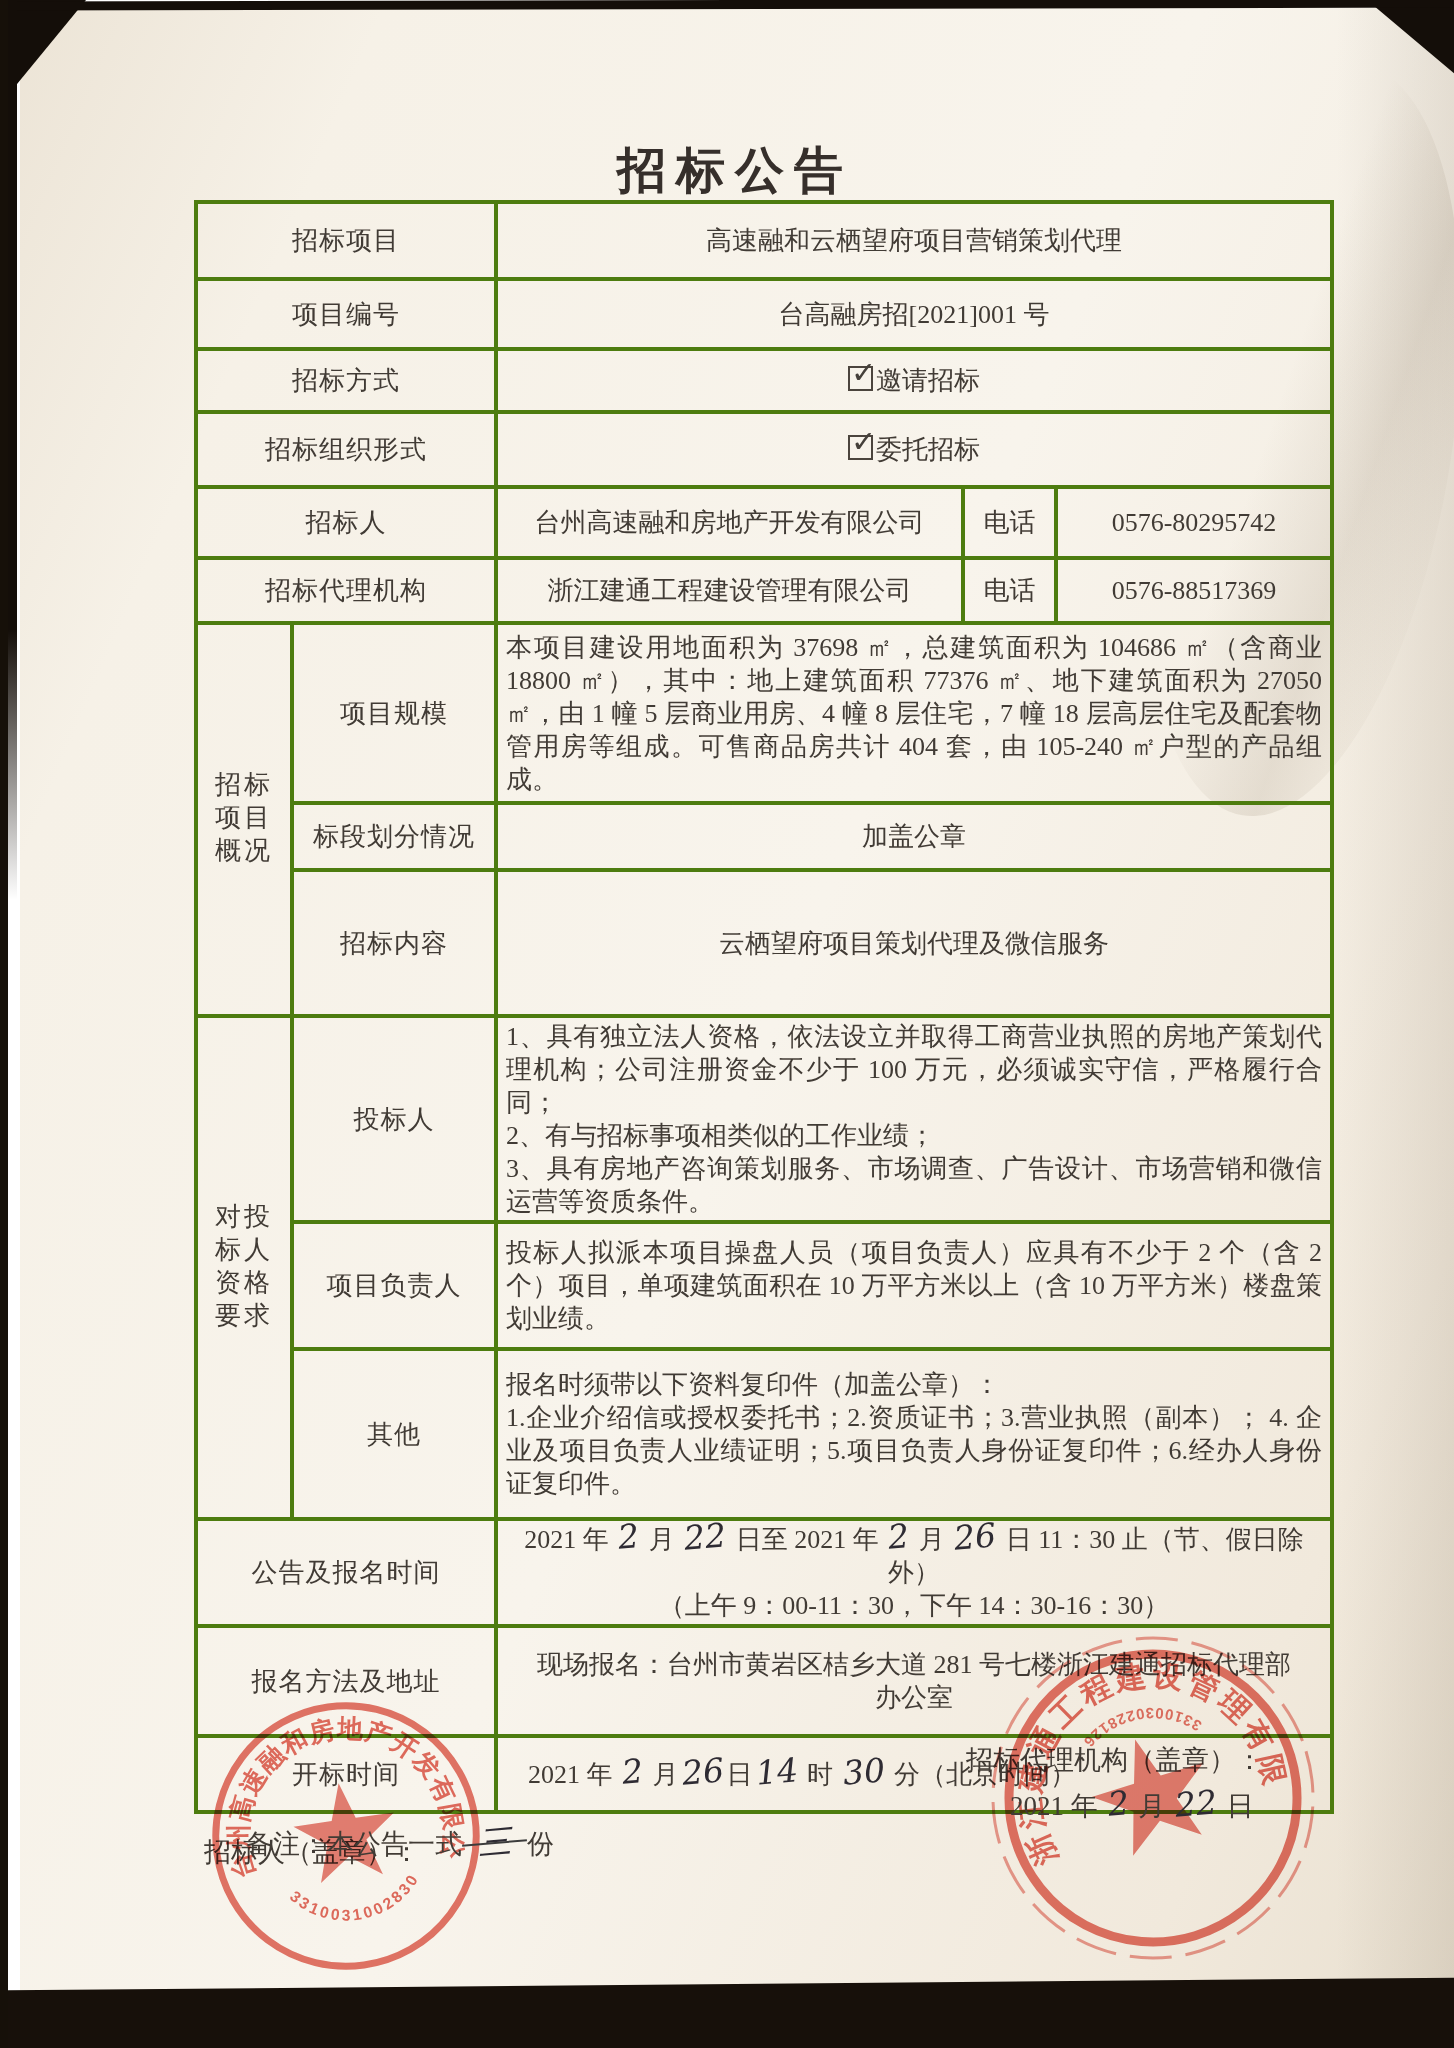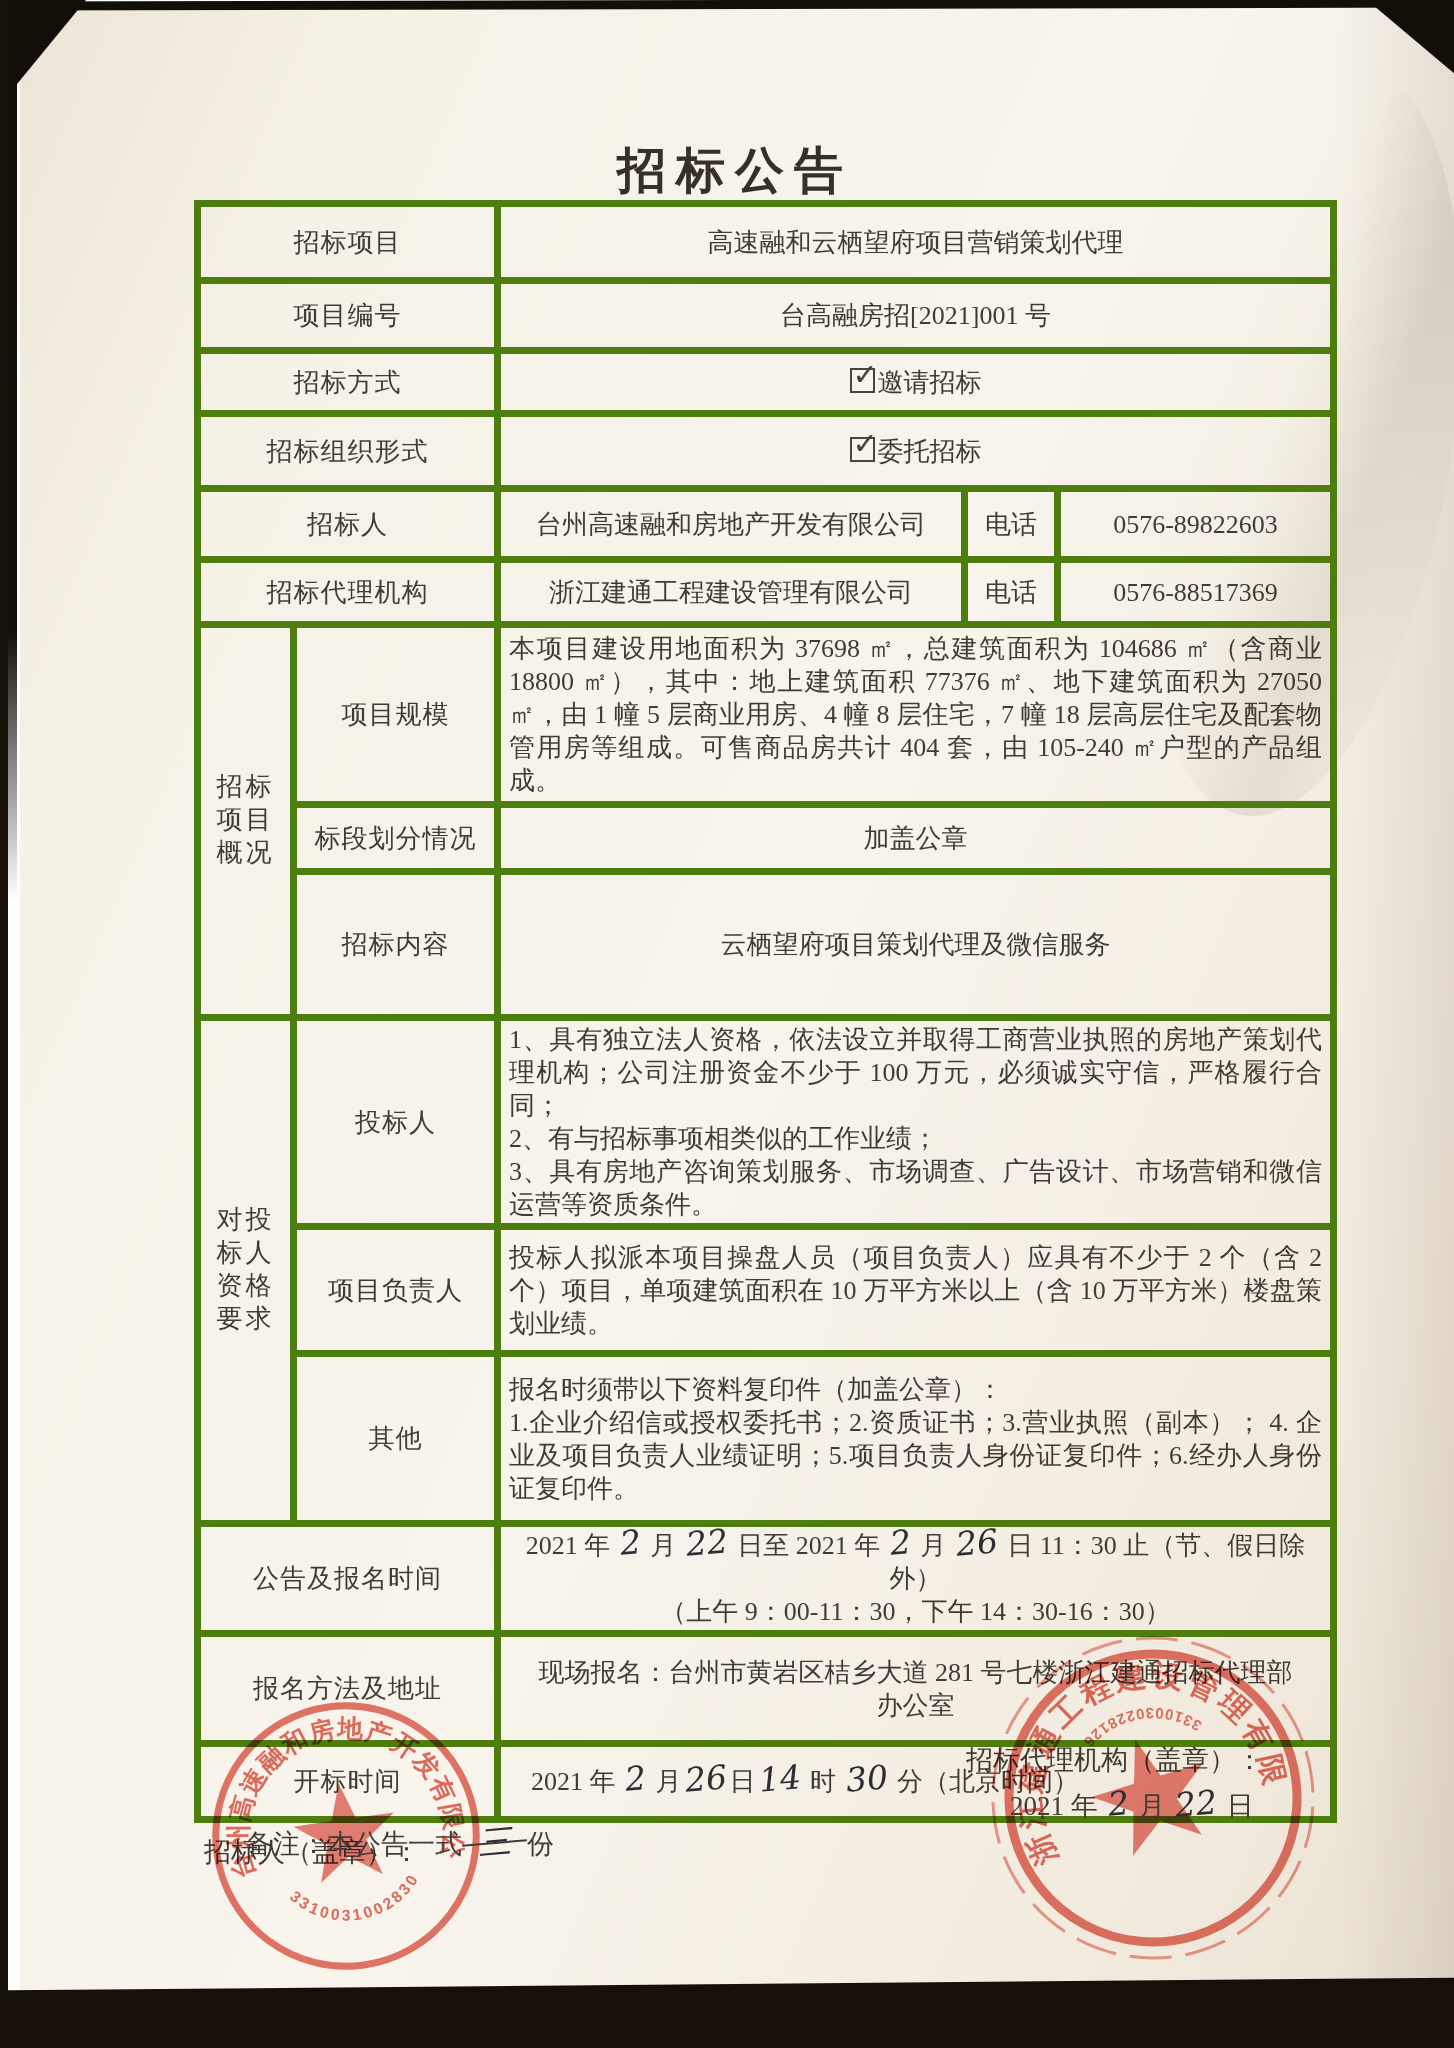--- a/index.html
+++ b/index.html
@@ -16,21 +16,21 @@
   .right-strip{right:0;top:0;width:7px;height:420px;background:linear-gradient(#140e09 60%,transparent);}
   .bottom-band{left:-20px;top:1984px;width:1500px;height:80px;background:#17100a;transform:rotate(-.5deg);}
   .wrinkle{right:10px;top:60px;width:300px;height:760px;border-radius:50%;
            background:linear-gradient(100deg,transparent 42%,rgba(140,123,100,.16) 68%,transparent 92%);transform:rotate(9deg);}
   .right-fade{right:6px;top:0;width:120px;height:1984px;background:linear-gradient(90deg,transparent,rgba(120,104,84,.14));}
 
   .doc-title{position:absolute;left:0;top:138px;width:1454px;text-align:center;
              font-size:49px;font-weight:700;letter-spacing:10px;color:#362f2b;}
 
   table.sheet{position:absolute;left:186px;top:200px;width:1136px;border-collapse:collapse;table-layout:fixed;}
-  table.sheet td{border:7px solid #4d7c0f;vertical-align:middle;font-size:26px;line-height:33px;
+  table.sheet td{border:4px solid #4d7c0f;vertical-align:middle;font-size:26px;line-height:33px;
                  padding:2px 8px;color:#413b35;}
   .r1{height:77px}.r2{height:70px}.r3{height:63px}.r4{height:75px}.r5{height:71px}.r6{height:65px}
   .r7{height:180px}.r8{height:67px}.r9{height:146px}.r10{height:206px}.r11{height:127px}.r12{height:170px}
   .r13{height:100px}.r14{height:110px}.r15{height:76px}
   td.lbl{text-align:center;font-size:27px;letter-spacing:1px;}
   td.ctr{text-align:center;}
   td.just{text-align:justify;padding:8px 16px;}
   td.grp{text-align:center;font-size:27px;line-height:42px;letter-spacing:3px;font-family:Liberation Mono, monospace;}
   .cb{display:inline-block;position:relative;width:21px;height:21px;border:2px solid #4b443d;
       vertical-align:-2px;margin-right:3px;}
@@ -85,21 +85,21 @@
     <tr class="r4">
       <td class="lbl" colspan="2">招标组织形式</td>
       <td class="ctr" colspan="3">
         <span class="cb"><span class="mk">✓</span></span><span>委托招标</span>
       </td>
     </tr>
     <tr class="r5">
       <td class="lbl" colspan="2">招标人</td>
       <td class="ctr">台州高速融和房地产开发有限公司</td>
       <td class="ctr">电话</td>
-      <td class="ctr">0576-89822603</td>
+      <td class="ctr">0576-80295742</td>
     </tr>
     <tr class="r6">
       <td class="lbl" colspan="2">招标代理机构</td>
       <td class="ctr">浙江建通工程建设管理有限公司</td>
       <td class="ctr">电话</td>
       <td class="ctr">0576-88517369</td>
     </tr>
 
     <tr class="r7">
       <td class="grp" rowspan="3">

